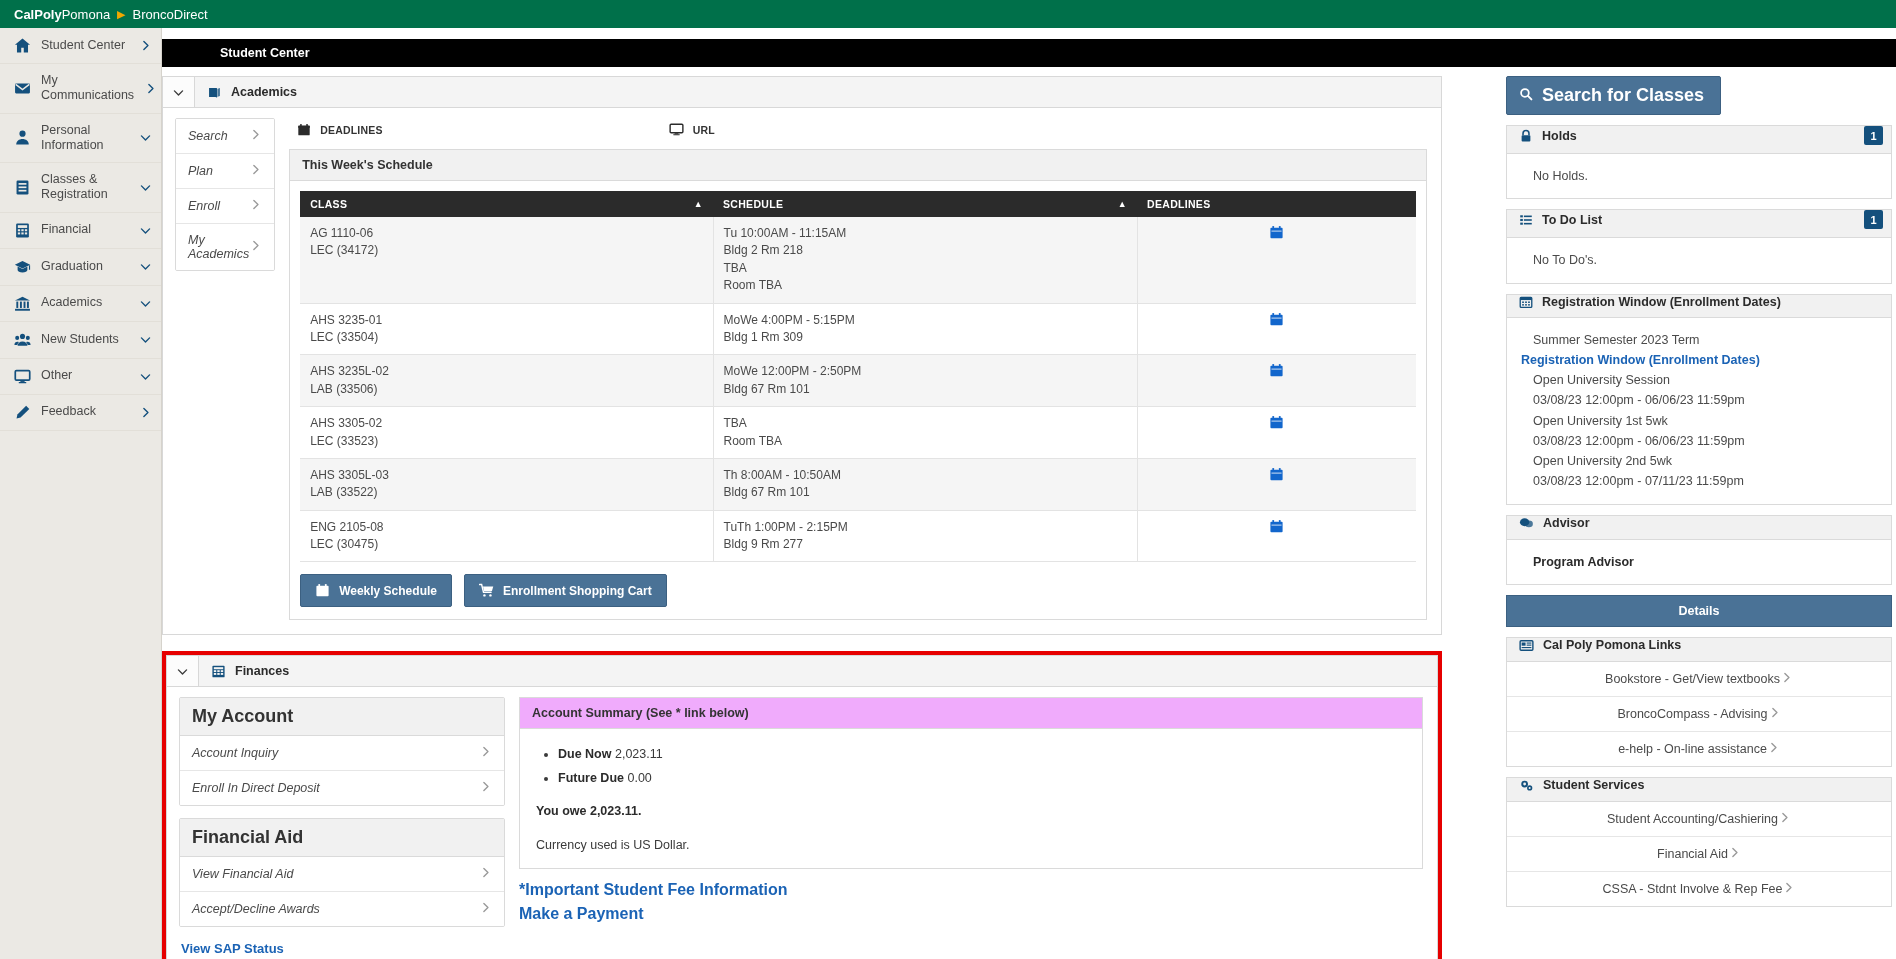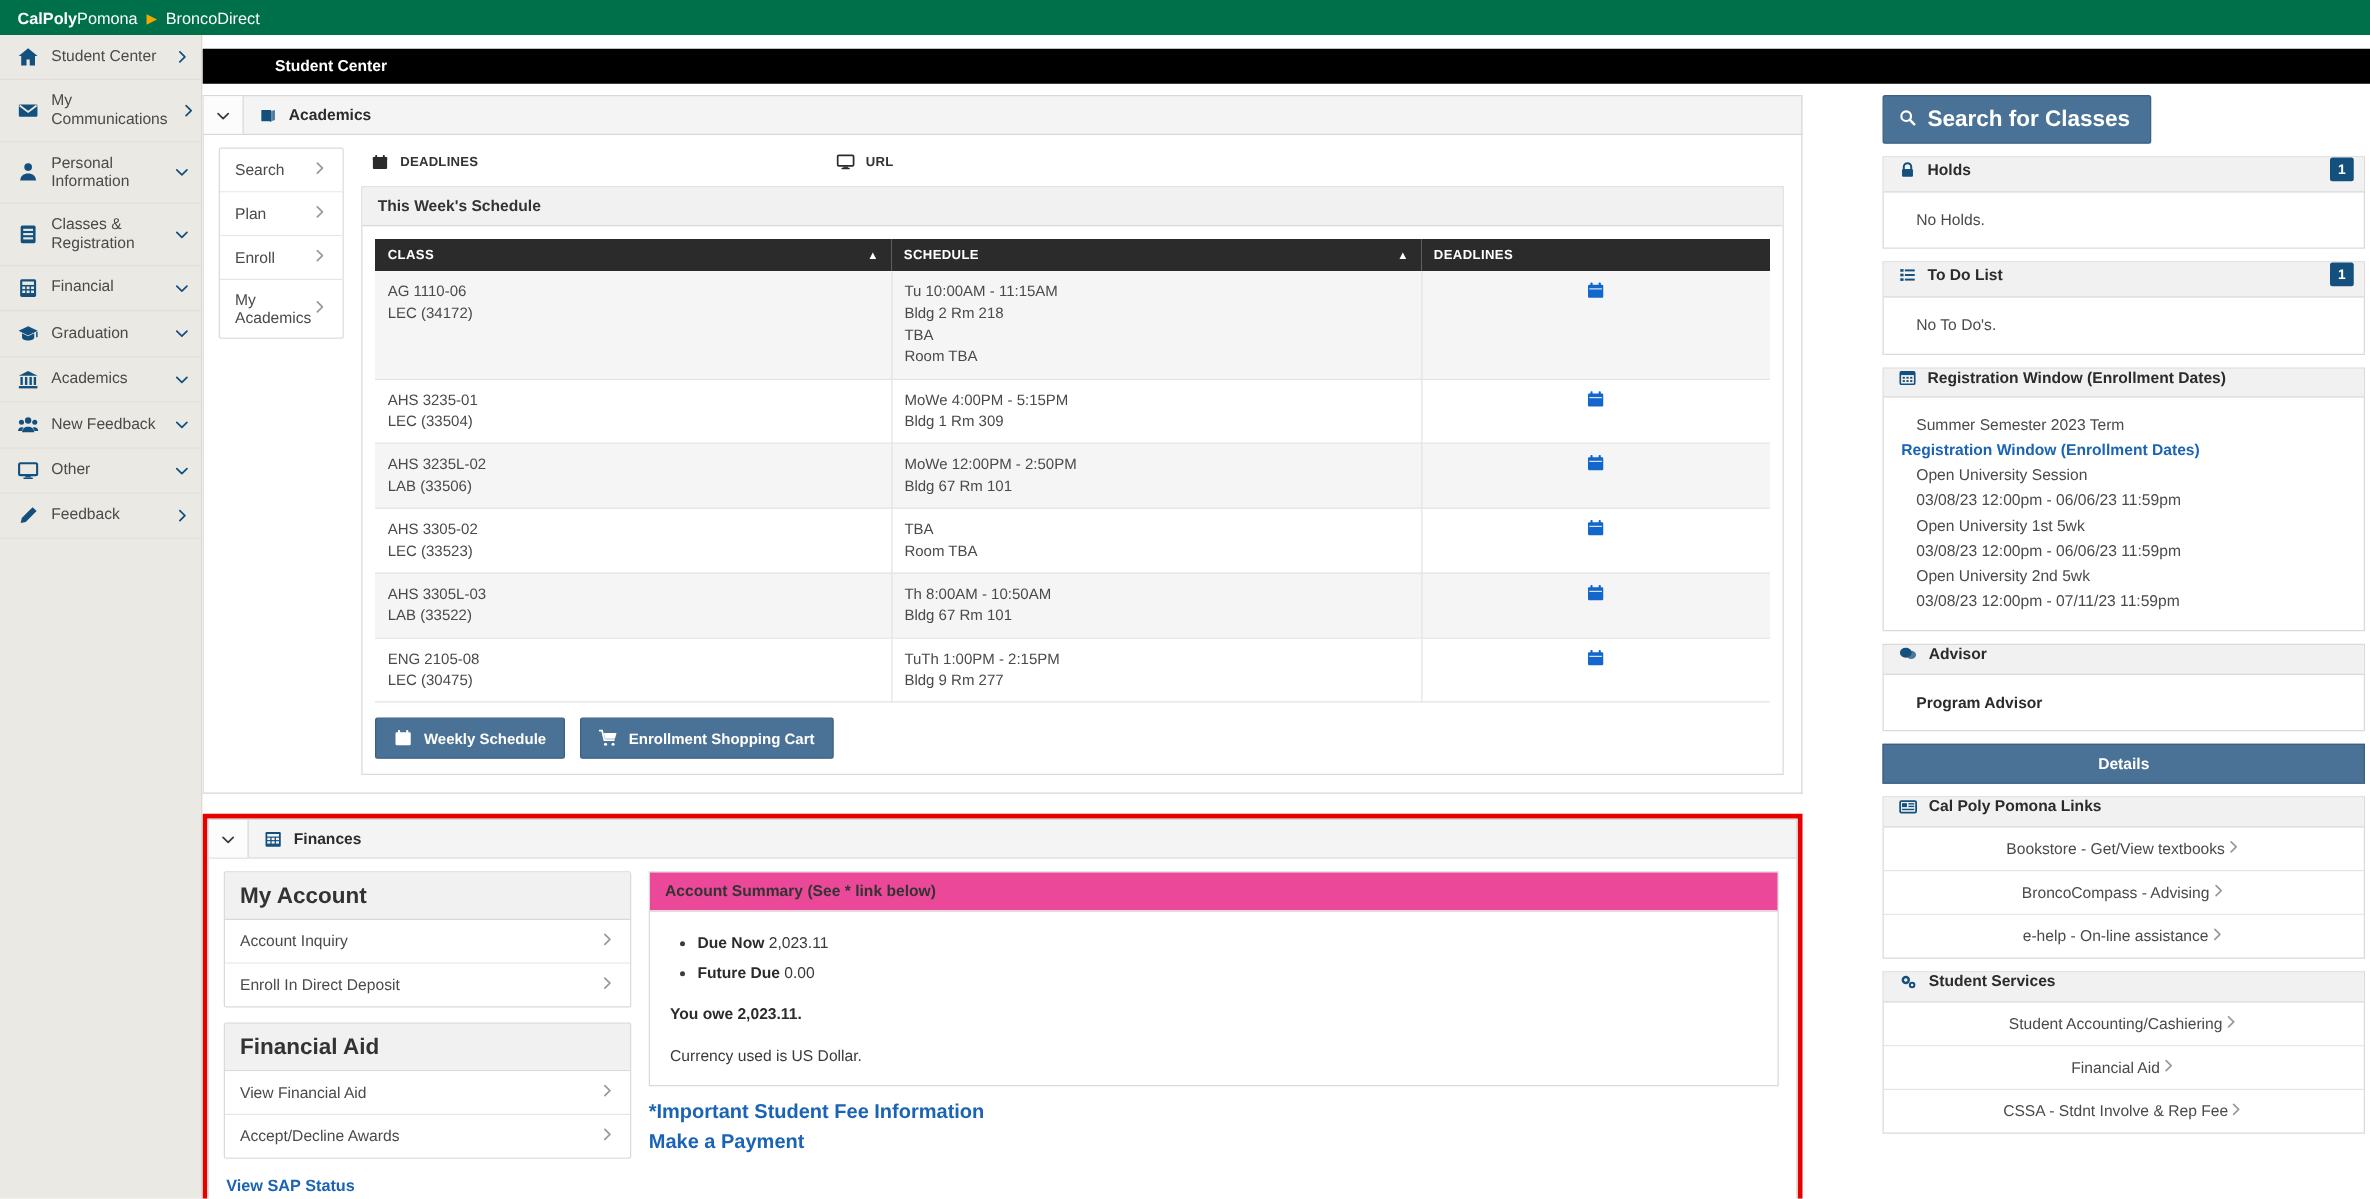--- a/index.html
+++ b/index.html
@@ -86,21 +86,21 @@
     border: 1px solid #dadada; border-radius: 2px; background: #fff;
     overflow: hidden;
   }
   .linkcard-header {
     background: #f1f1f1; border-bottom: 1px solid #dadada;
     padding: 8px 12px; font-size: 18px; font-weight: bold; color: #333;
   }
   .linkrow {
     display: flex; align-items: center; justify-content: space-between;
     padding: 9px 12px; border-bottom: 1px solid #e6e6e6;
-    font-size: 12.5px; color: #4a4a4a; cursor: pointer; background: #fff;
+    font-size: 12.5px; color: #4a4a4a; cursor: pointer; background: #fff; font-style: italic;
   }
   .linkrow:last-child { border-bottom: none; }
   .linkrow .chev { color: #9a9a9a; font-size: 13px; }
 
   
   #acad-left { width: 352px; padding: 0 14px 0 12px; }
   #acad-right { flex: 1 1 auto; padding-right: 14px; }
 
   .legend-row {
     display: flex; align-items: center; gap: 0; padding: 4px 0 12px 8px;
@@ -154,21 +154,21 @@
   #fin-left { width: 352px; padding: 0 14px 0 12px; }
   #fin-right { flex: 1 1 auto; padding-right: 14px; }
 
   .sap-link {
     display: block; margin-top: 14px; padding-left: 2px;
     color: #1b63b5; font-size: 13px; font-weight: bold; cursor: pointer;
   }
 
   .acct-card { border: 1px solid #dadada; background: #fff; }
   .acct-card-head {
-    background: #ec4899; border-bottom: 1px solid #dadada;
+    background: #f0abfc; border-bottom: 1px solid #dadada;
     padding: 8px 12px; font-size: 12.5px; font-weight: bold; color: #333;
   }
   .acct-body { padding: 14px 16px 16px 16px; }
   .acct-body ul { margin: 0 0 14px 22px; }
   .acct-body li { font-size: 12.5px; color: #3a3a3a; line-height: 1.85; }
   .acct-body li b { color: #2b2b2b; }
   .owe-line { font-size: 12.5px; font-weight: bold; color: #2b2b2b; margin-bottom: 10px; }
   .pastdue {
     background: #f2dede; border: 1px solid #ecd2d2;
     padding: 13px 14px; font-size: 12.5px; color: #3a3a3a; margin-bottom: 14px;
@@ -351,21 +351,21 @@
       <span class="side-ico">
         <svg width="18" height="18" viewBox="0 0 16 16">
           <circle cx="8" cy="4.6" r="2.4" fill="currentColor"></circle>
           <circle cx="3" cy="6" r="1.9" fill="currentColor"></circle>
           <circle cx="13" cy="6" r="1.9" fill="currentColor"></circle>
           <path d="M3.4 13.4c0-2.5 2-4 4.6-4s4.6 1.5 4.6 4z" fill="currentColor"></path>
           <path d="M.4 12.6c0-1.8 1.2-2.9 2.8-2.9.5 0 1 .1 1.4.3-.8.7-1.3 1.6-1.4 2.6z" fill="currentColor"></path>
           <path d="M15.6 12.6c0-1.8-1.2-2.9-2.8-2.9-.5 0-1 .1-1.4.3.8.7 1.3 1.6 1.4 2.6z" fill="currentColor"></path>
         </svg>
       </span>
-      <span class="side-label">New Feedback</span>
+      <span class="side-label">New Students</span>
       <span class="side-chev">
         <svg width="13" height="13" viewBox="0 0 16 16">
           <path d="M3 6l5 5 5-5" fill="none" stroke="currentColor" stroke-width="1.7" stroke-linecap="round" stroke-linejoin="round"></path>
         </svg>
       </span>
     </div>
     <div class="side-item">
       <span class="side-ico">
         <svg width="17" height="17" viewBox="0 0 16 16">
           <rect x="1.2" y="2.4" width="13.6" height="9" rx="1.1" fill="none" stroke="currentColor" stroke-width="1.6"></rect>

